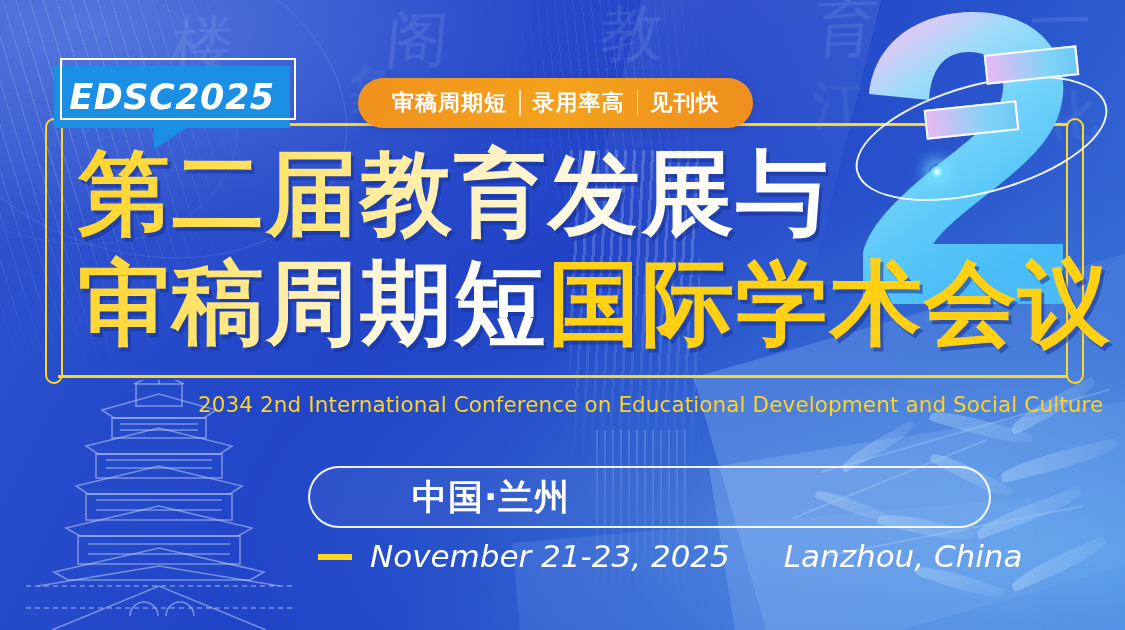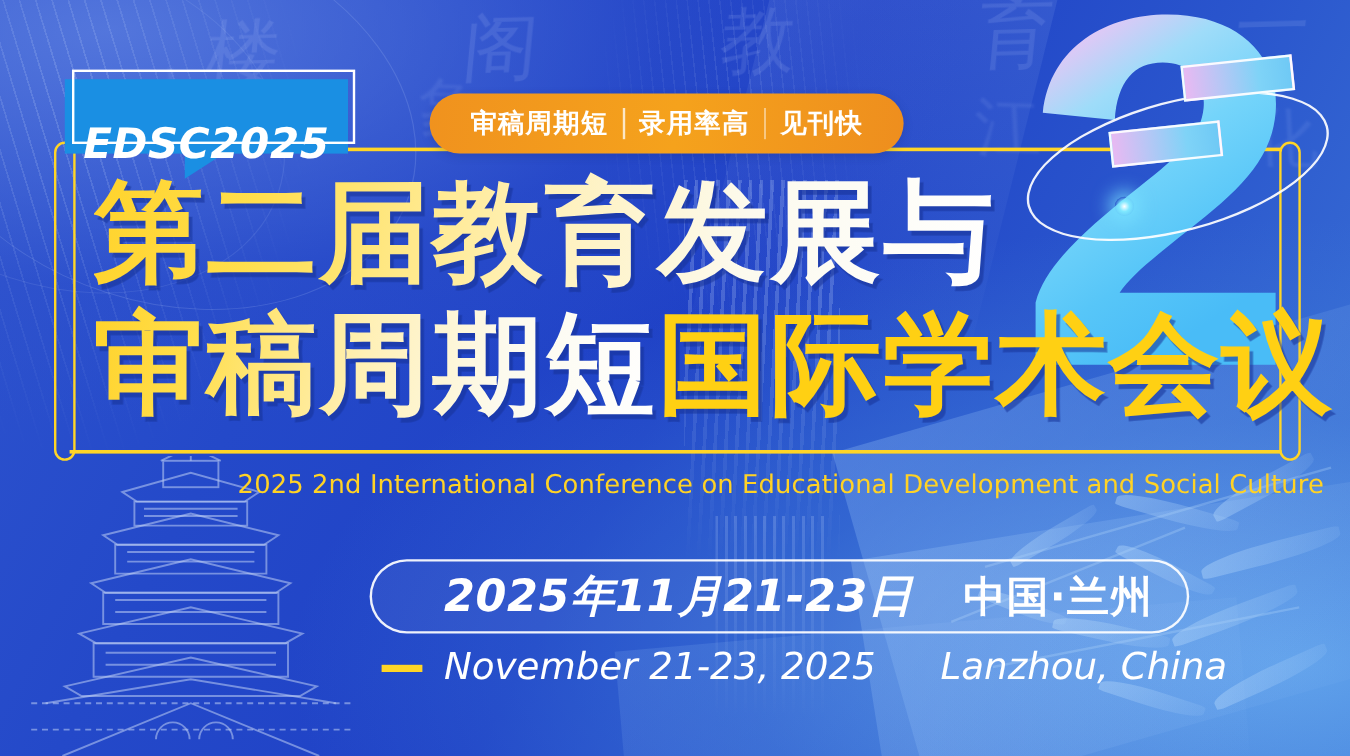--- a/index.html
+++ b/index.html
@@ -114,21 +114,20 @@
   #edsc-badge .shadowplate{
     position:absolute;left:6px;top:-8px;width:236px;height:62px;
     border:2px solid #ffffff;box-sizing:border-box;
   }
   #edsc-badge .label{
     position:absolute;left:0;top:0;width:236px;height:62px;
     display:flex;align-items:center;justify-content:center;
     color:#ffffff;font-style:italic;font-weight:bold;
     font-size:35px;letter-spacing:.5px;
     font-family:"DejaVu Sans","Liberation Sans",sans-serif;
-    margin-top:24px;
   }
   #edsc-badge .tail{
     position:absolute;left:100px;top:61px;width:0;height:0;
     border-left:0 solid transparent;border-right:34px solid transparent;
     border-top:22px solid #1A8FE3;
   }
 
   
   #highlights{
     position:absolute;left:358px;top:78px;height:50px;
@@ -333,25 +332,24 @@
     <span class="hl">见刊快</span>
   </div>
 
   <div class="title-line" id="title-line-1">
     <span class="grad-chars">第二届教育发展与</span>
   </div>
   <div class="title-line" id="title-line-2">
     <span class="grad-chars">审稿周期短</span><span class="solid-chars">国际学术会议</span>
   </div>
 
-  <div id="subtitle">2025 2nd International Conference on Educational Development and Social Culture</div>
+  <div id="subtitle">2034 2nd International Conference on Educational Development and Social Culture</div>
 
   <div id="date-capsule"></div>
   <div id="date-row">
-    <span class="cn-date">2025年11月21-23日</span>
     <span class="cn-loc">中国·兰州</span>
   </div>
   <div id="en-dash"></div>
   <div id="en-row">
     <span class="en-date">November 21-23, 2025</span>
     <span class="en-loc">Lanzhou, China</span>
   </div>
 
 </div>
 

